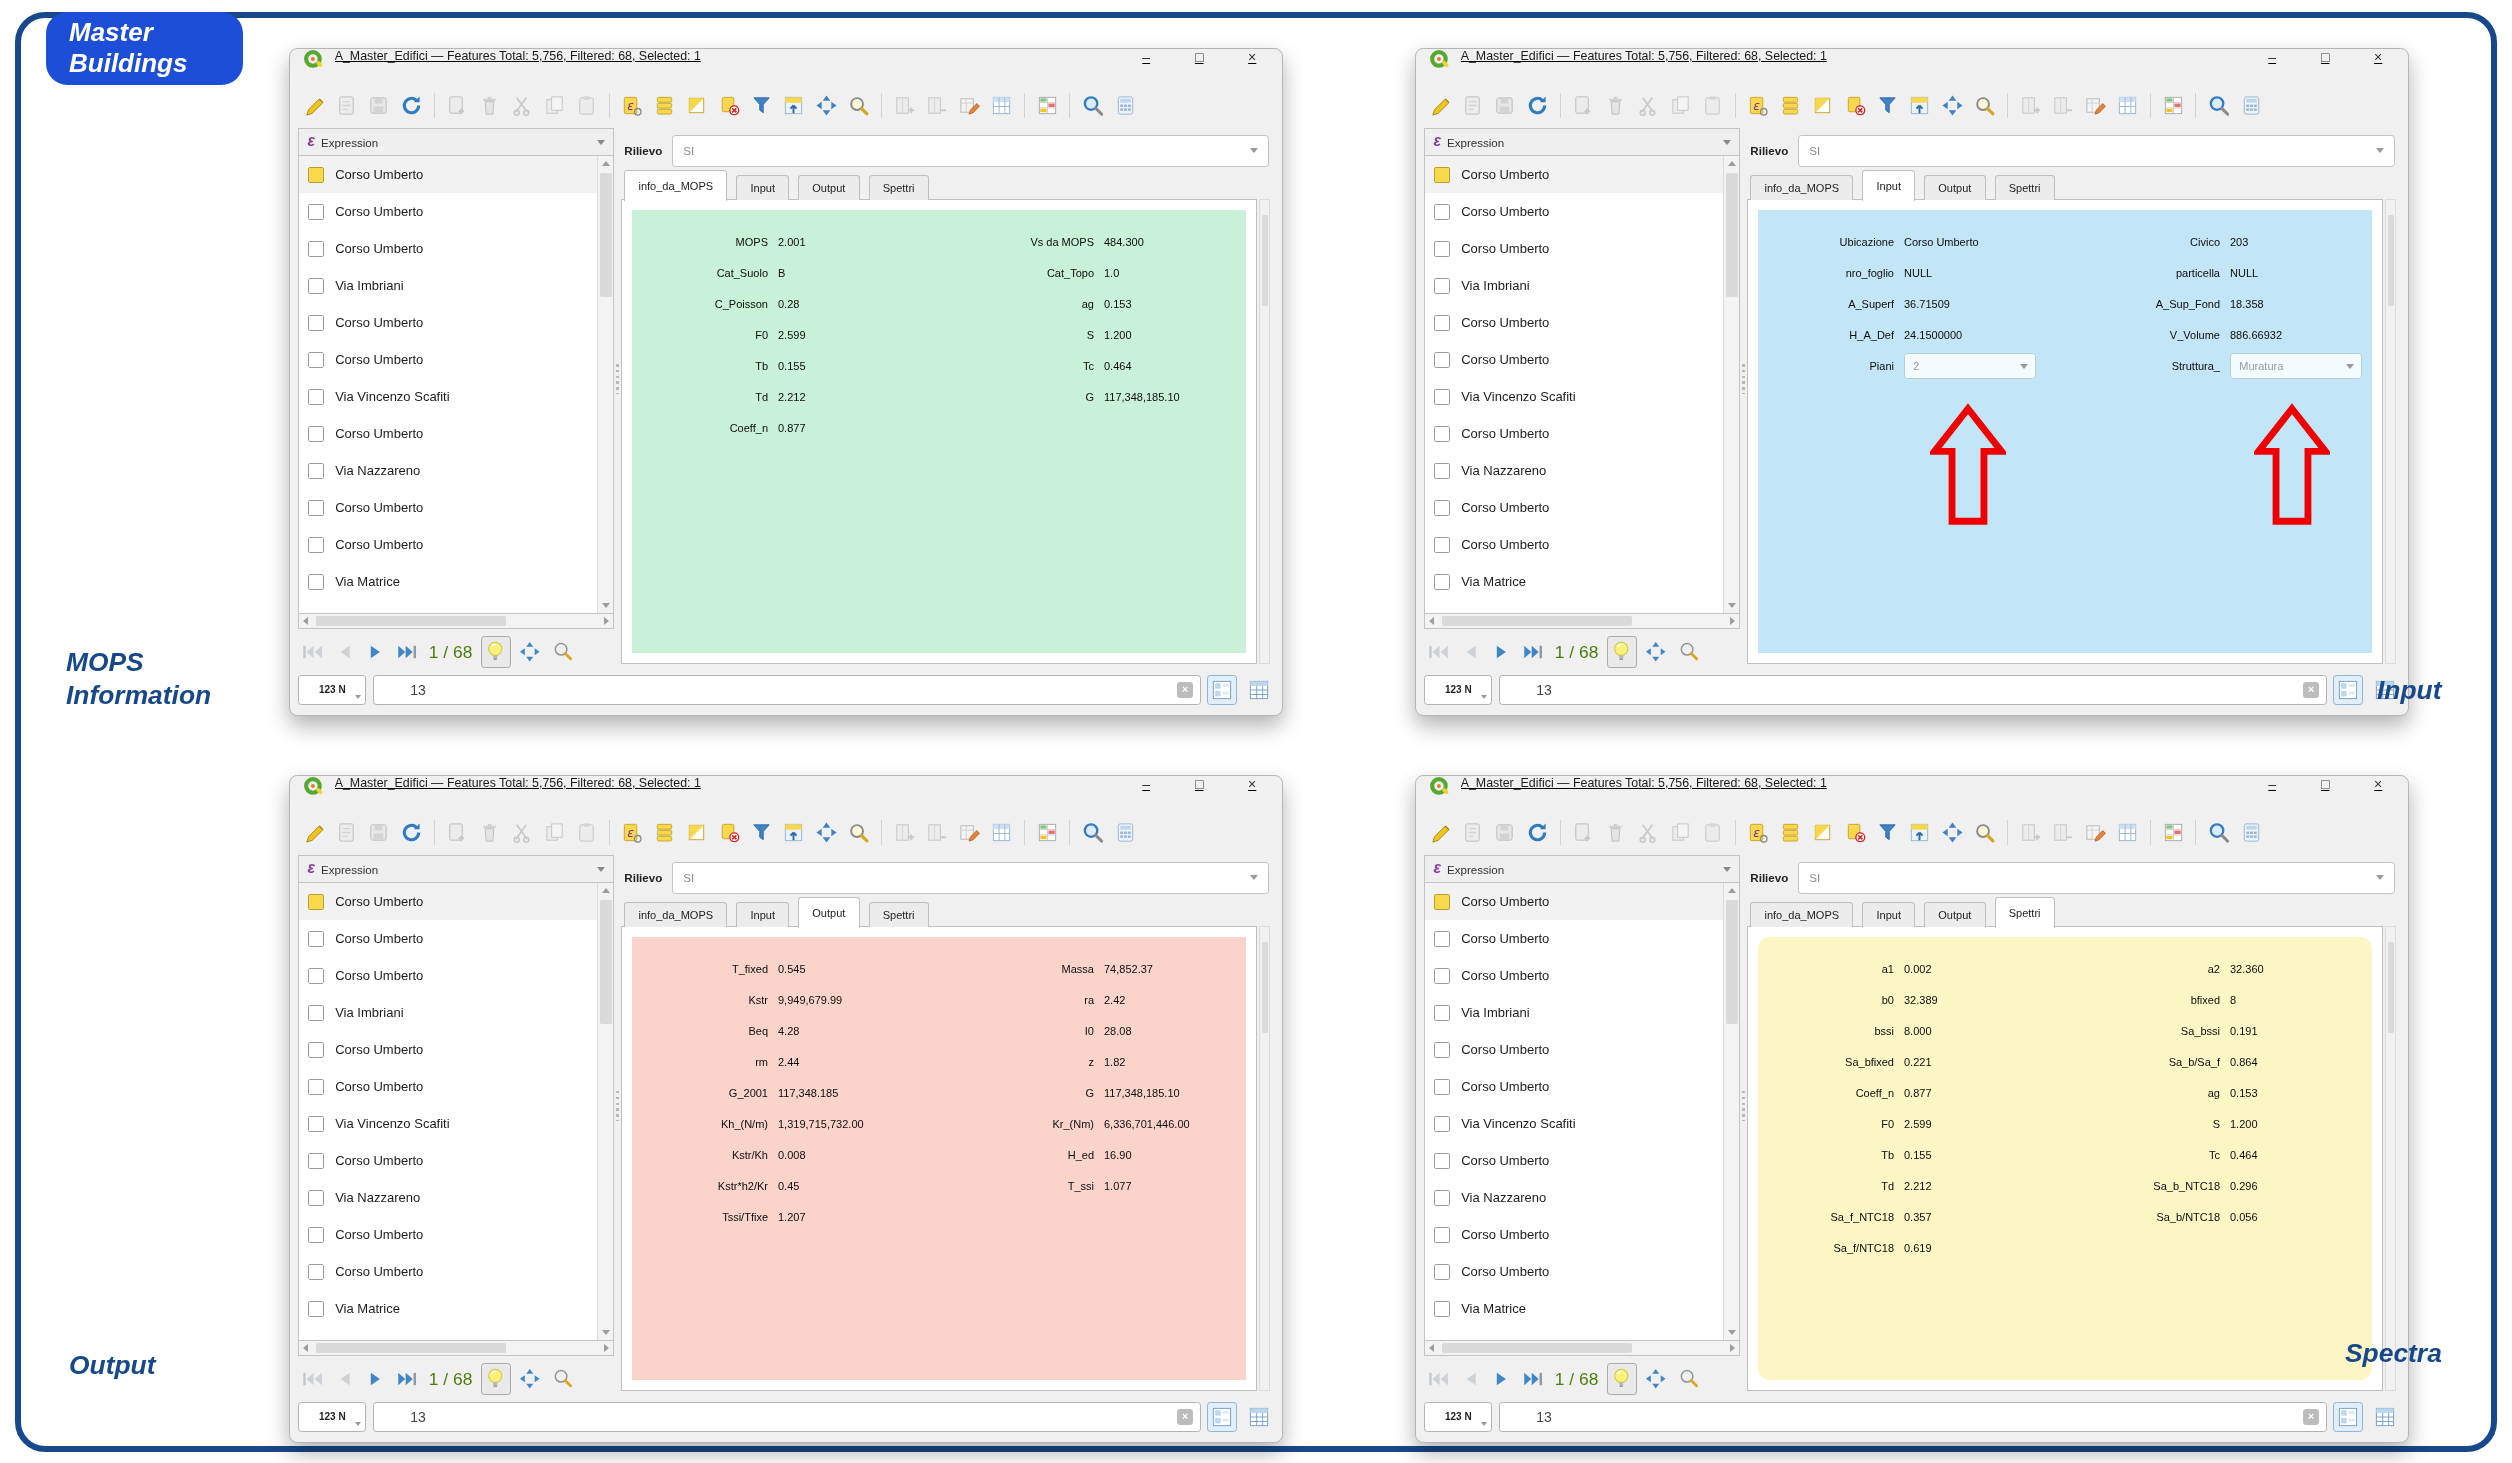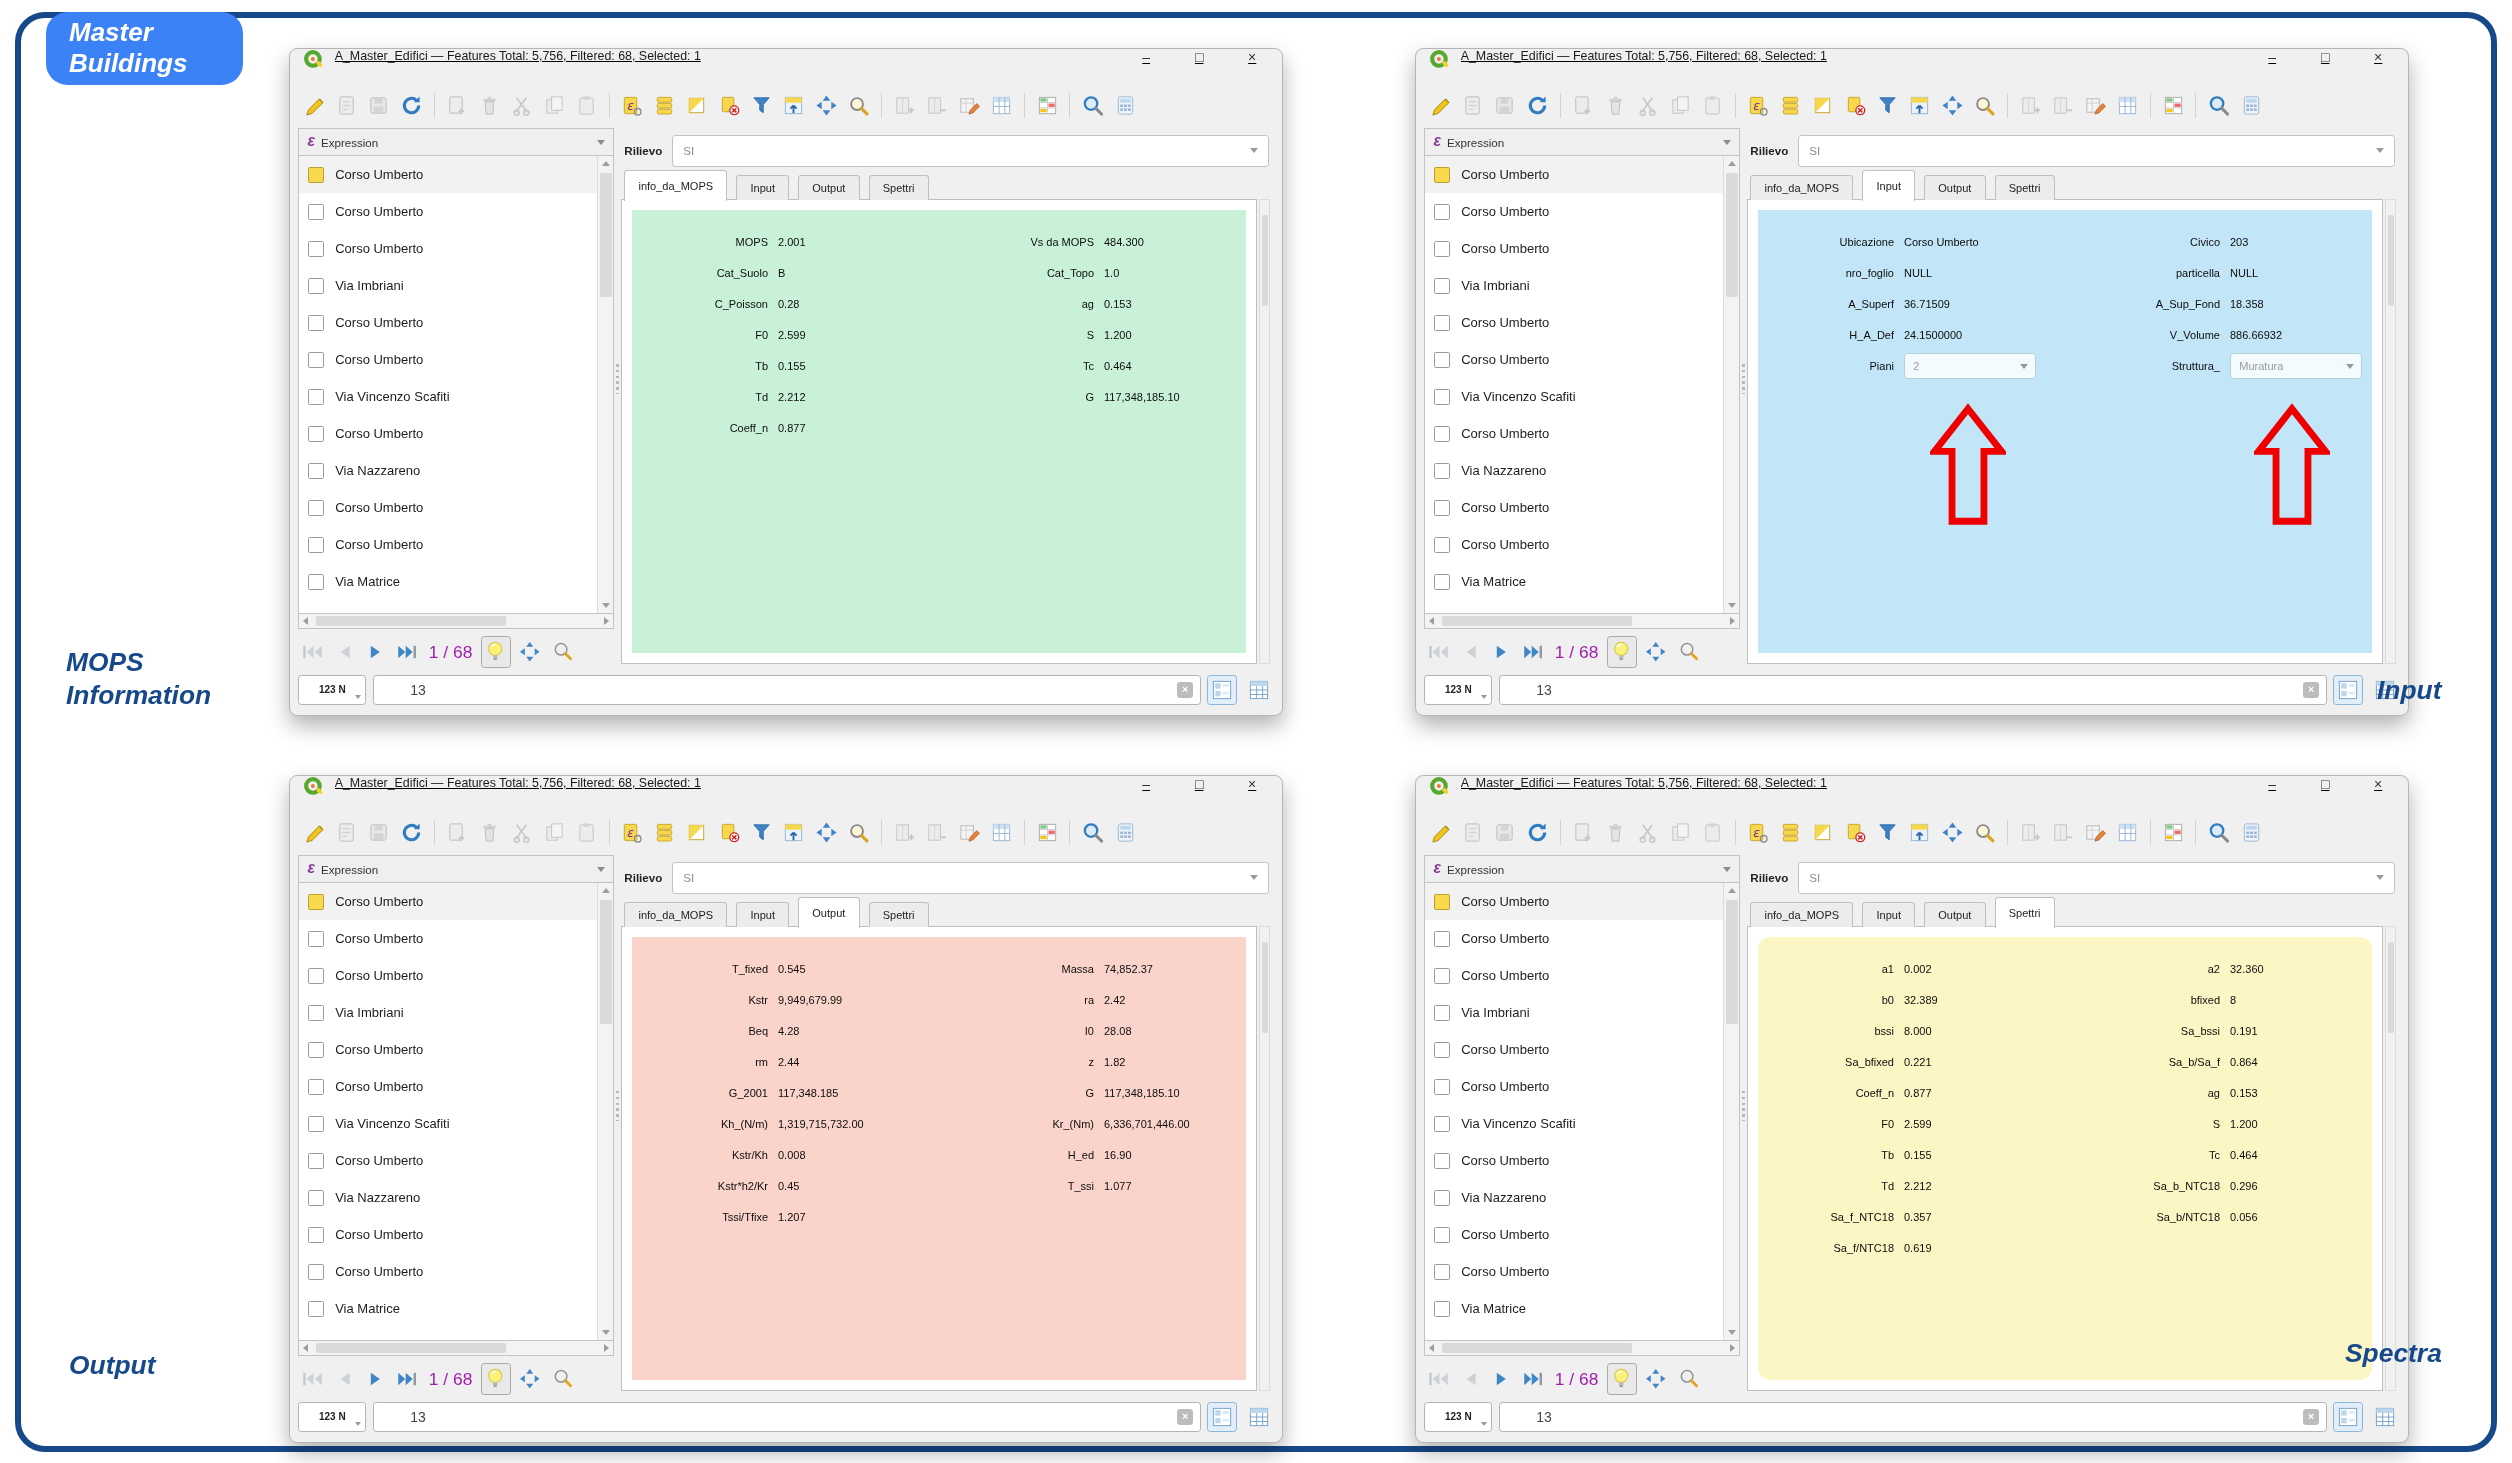--- a/index.html
+++ b/index.html
@@ -4,21 +4,21 @@
 <style>
   html,body{margin:0;padding:0;}
   body{
     width:2512px;height:1464px;position:relative;background:#ffffff;
     font-family:"Liberation Sans",sans-serif;overflow:hidden;
   }
   
   .frame{position:absolute;left:15px;top:11.6px;right:15px;bottom:11.6px;
     border:6.6px solid #17498a;border-radius:30px;background:#fff;}
   
-  .badge{position:absolute;left:46px;top:11.6px;width:197px;height:73px;background:#3b82f6;
+  .badge{position:absolute;left:46px;top:11.6px;width:197px;height:73px;background:#1d4ed8;
     border-radius:21.5px;color:#fff;font-weight:bold;font-style:italic;font-size:26px;
     line-height:31px;padding:5.8px 0 0 23px;box-sizing:border-box;z-index:9;}
   
   .side-label{position:absolute;color:#17498a;font-weight:bold;font-style:italic;
     font-size:26.4px;line-height:33px;z-index:8;}
   #lbl-mops{left:66px;top:646px;}
   #lbl-input{left:2377px;top:674px;}
   #lbl-output{left:69px;top:1349px;}
   #lbl-spectra{left:2345px;top:1337px;}
 
@@ -70,21 +70,21 @@
 
   .splitter{position:absolute;left:324px;width:6.6px;top:79px;bottom:86px;display:flex;
     align-items:center;justify-content:center;}
   .splitter-dots{width:2.5px;height:30px;background:repeating-linear-gradient(#b9b9b9 0 2.5px,transparent 2.5px 5.8px);}
 
   
   .nav-row{position:absolute;left:8.3px;width:316px;height:36px;top:585px;display:flex;
     align-items:center;gap:5px;padding:0 1.7px;}
   .nav-btn{width:26.4px;height:26.4px;display:flex;align-items:center;justify-content:center;}
   .nav-btn svg{width:21.5px;height:18px;}
-  .nav-pos{font-size:17.4px;color:#a21caf;margin:0 3.3px;white-space:nowrap;}
+  .nav-pos{font-size:17.4px;color:#4d7c0f;margin:0 3.3px;white-space:nowrap;}
   .bulb-btn{width:28px;height:30px;border:0.8px solid #a9a9a9;border-radius:3.3px;background:#e9e9e9;
     display:flex;align-items:center;justify-content:center;}
   .bulb-btn svg{width:16.5px;height:21.5px;}
   .nav-ico{width:28px;height:28px;display:flex;align-items:center;justify-content:center;}
   .nav-ico svg{width:21.5px;height:21.5px;}
 
   
   .right-col{position:absolute;left:331px;right:11.6px;top:81px;bottom:51px;}
   .rilievo-row{height:40px;display:flex;align-items:center;gap:10px;padding:1.7px 1.7px 0 3.3px;box-sizing:border-box;}
   .rilievo-label{font-size:11.6px;color:#222;font-weight:bold;}

